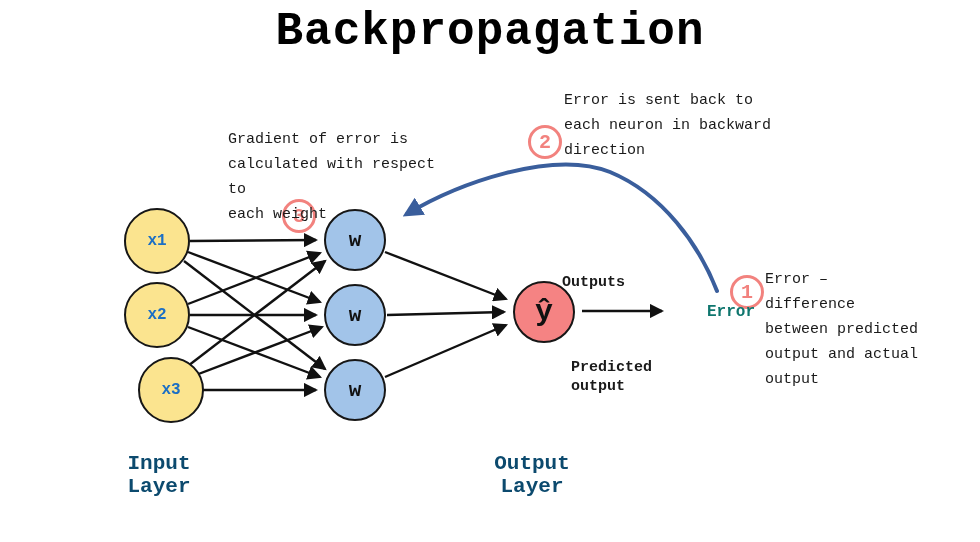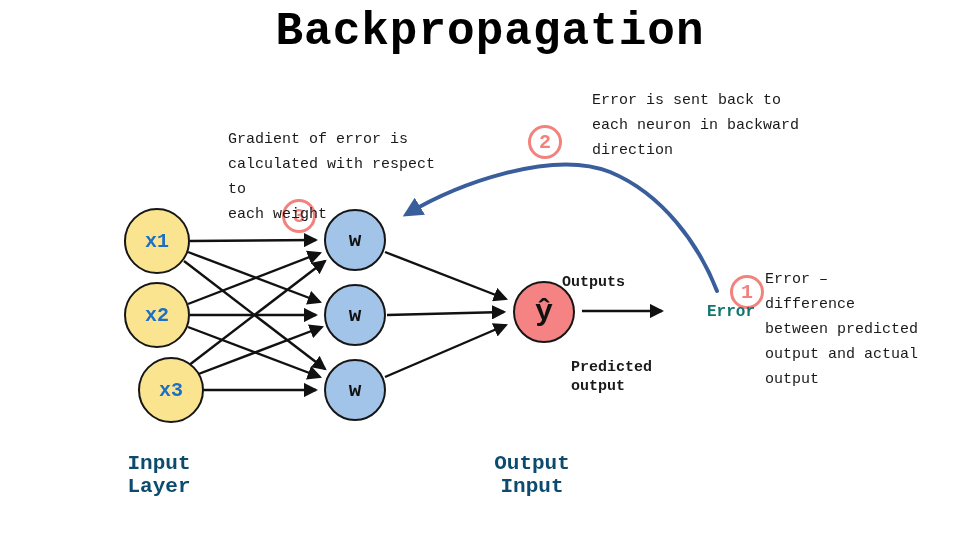--- a/index.html
+++ b/index.html
@@ -11,21 +11,21 @@
   .abs { position:absolute; }
   .title {
     left:0; top:6px; width:100%; text-align:center;
     font-size:46px; font-weight:bold; letter-spacing:1px; color:#000;
   }
   .node {
     border-radius:50%; border:2px solid #161616;
     display:flex; align-items:center; justify-content:center;
     font-weight:bold;
   }
-  .node-input  { width:66px; height:66px; background:#FBE48F; color:#1B6FC5; font-size:20px;text-align:center; }
+  .node-input  { width:66px; height:66px; background:#FBE48F; color:#1B6FC5; font-size:16px;text-align:center; }
   .node-hidden { width:62px; height:62px; background:#A2C4E9; color:#111111; font-size:21px; }
   .node-output { width:62px; height:62px; background:#F58383; color:#111111; font-size:30px; }
   .circ-num {
     width:34px; height:34px; border-radius:50%;
     border:3px solid #F2827E; color:#F2827E; background:transparent;
     display:flex; align-items:center; justify-content:center;
     font-size:20px; font-weight:bold;
   }
   .note { font-size:15px; line-height:25px; white-space:pre-line; color:#1a1a1a; }
   .center { text-align:left; }
@@ -105,32 +105,32 @@
     <span>2</span>
   </div>
   <div class="abs circ-num" style="left:730px; top:275px;">
     <span>1</span>
   </div>
 
   <div class="abs note center" style="left:228px; top:127px; width:208px;">Gradient of error is
 calculated with respect to
 each weight</div>
 
-  <div class="abs note" style="left:592px; top:88px; width:210px;">Error is sent back to
+  <div class="abs note" style="left:564px; top:88px; width:210px;">Error is sent back to
 each neuron in backward
 direction</div>
 
   <div class="abs note center" style="left:765px; top:267px; width:158px;">Error – difference
 between predicted
 output and actual
 output</div>
 
   <div class="abs bold15 center" style="left:562px; top:273px; width:84px;">Outputs</div>
 
   <div class="abs bold15 center" style="left:571px; top:329px; width:88px;margin-top:29px;">Predicted
 output</div>
 
   <div class="abs error-label" style="left:699px; top:303px;">Error</div>
 
   <div class="abs layer-label" style="left:99px; top:452px; width:120px;">Input Layer</div>
-  <div class="abs layer-label" style="left:467px; top:452px; width:130px;">Output Input</div>
+  <div class="abs layer-label" style="left:467px; top:452px; width:130px;">Output Layer</div>
 
 </div>
 
 </body></html>

